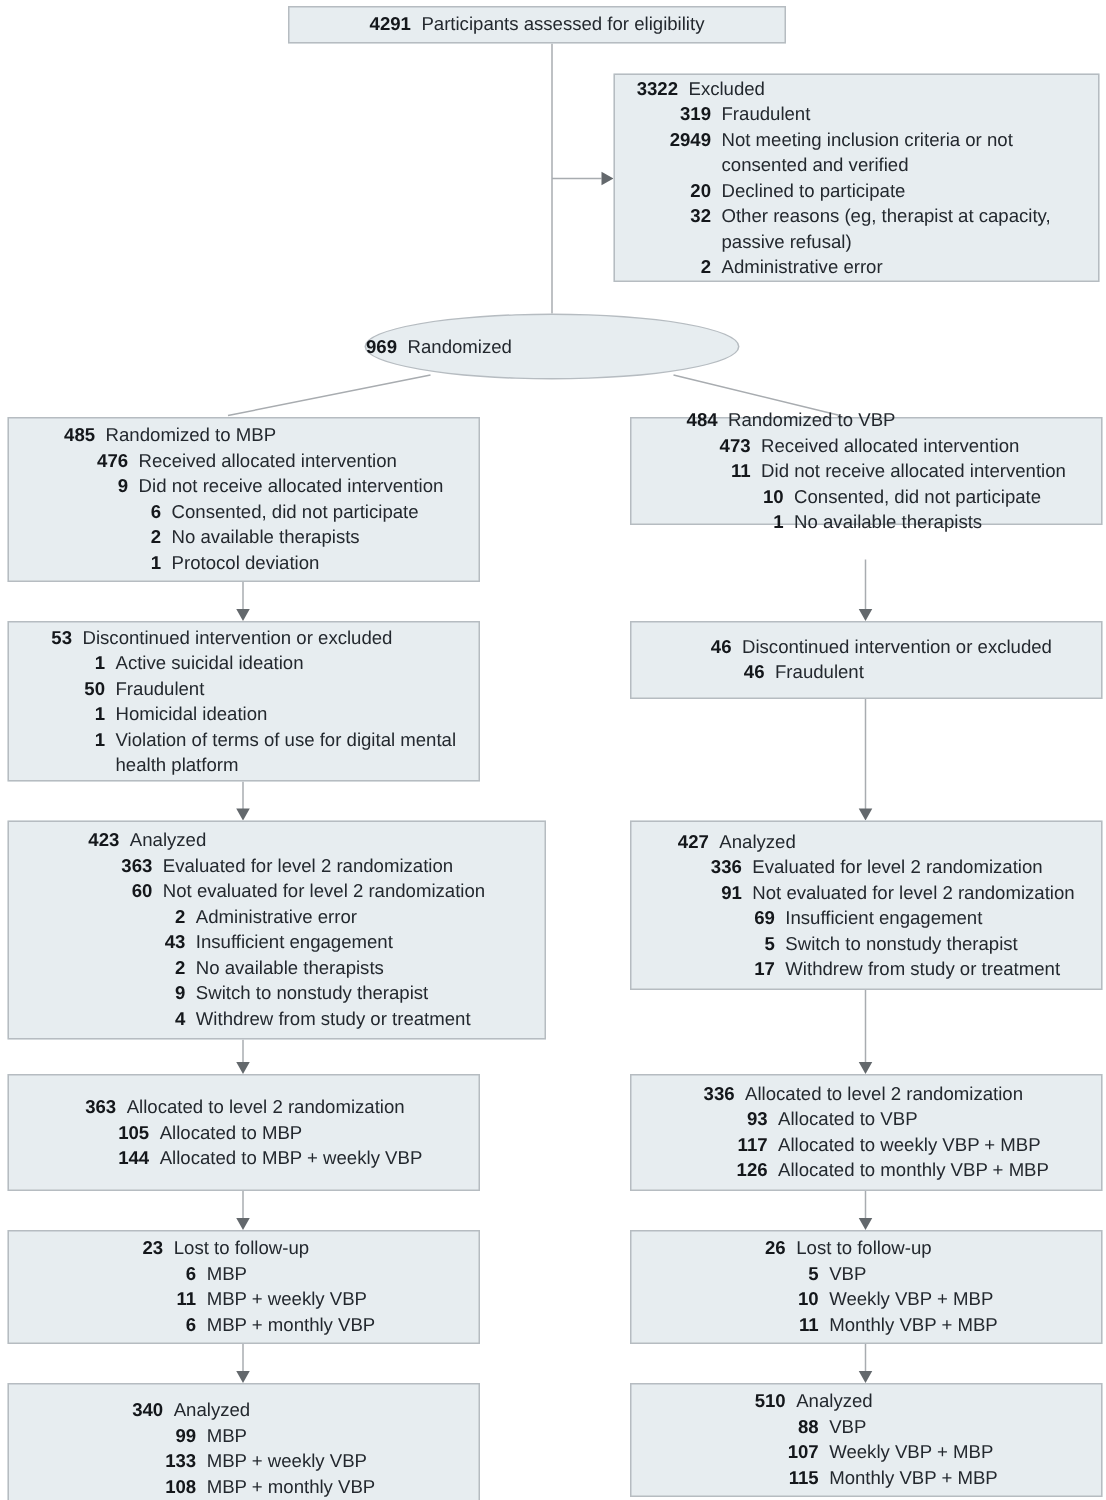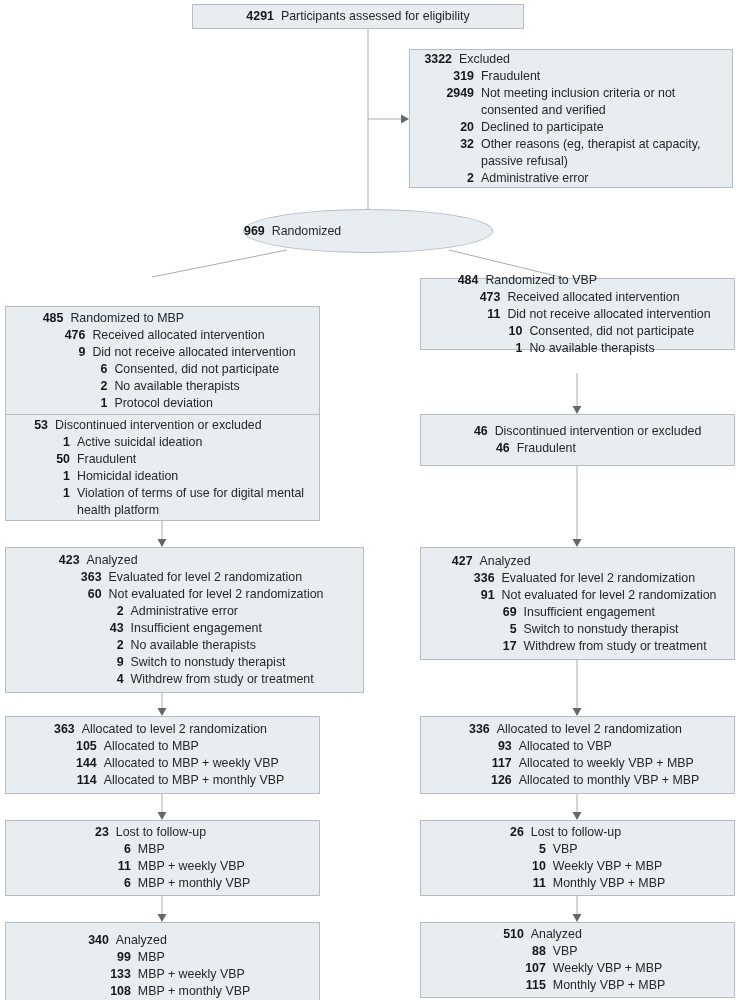--- a/index.html
+++ b/index.html
@@ -31,21 +31,21 @@
     position:absolute; left:243px; top:209px; width:250px; height:44px;
     background:var(--box_fill,#e7edf0); border:1px solid var(--box_border,#b6bcc1);
     border-radius:50%; box-sizing:border-box;
     display:flex; align-items:center; 
   }
 
   
   #b-elig { left:192px; top:4px;  width:332px; height:25px; }
   #b-excl { left:409px; top:49px; width:324px; height:139px; }
 
-  #b-l1 { left:5px;   top:278px; width:315px; height:110px;margin-top:28px; }
+  #b-l1 { left:5px;   top:278px; width:315px; height:110px; }
   #b-l2 { left:5px;   top:414px; width:315px; height:107px; }
   #b-l3 { left:5px;   top:547px; width:359px; height:146px; }
   #b-l4 { left:5px;   top:716px; width:315px; height:78px;  }
   #b-l5 { left:5px;   top:820px; width:315px; height:76px;  }
   #b-l6 { left:5px;   top:922px; width:315px; height:88px;  }
 
   #b-r1 { left:420px; top:278px; width:315px; height:72px;  }
   #b-r2 { left:420px; top:414px; width:315px; height:52px;  }
   #b-r3 { left:420px; top:547px; width:315px; height:113px; }
   #b-r4 { left:420px; top:716px; width:315px; height:78px;  }
@@ -295,24 +295,20 @@
           <span class="t">Allocated to level 2 randomization</span>
         </div>
         <div class="ln i1">
           <span class="n">105</span>
           <span class="t">Allocated to MBP</span>
         </div>
         <div class="ln i1">
           <span class="n">144</span>
           <span class="t">Allocated to MBP + weekly VBP</span>
         </div>
-        <div class="ln i1">
-          <span class="n">114</span>
-          <span class="t">Allocated to MBP + monthly VBP</span>
-        </div>
       </div>
   </div>
   <div class="box" id="b-r4">
     <div class="content">
         <div class="ln i0">
           <span class="n">336</span>
           <span class="t">Allocated to level 2 randomization</span>
         </div>
         <div class="ln i1">
           <span class="n">93</span>

